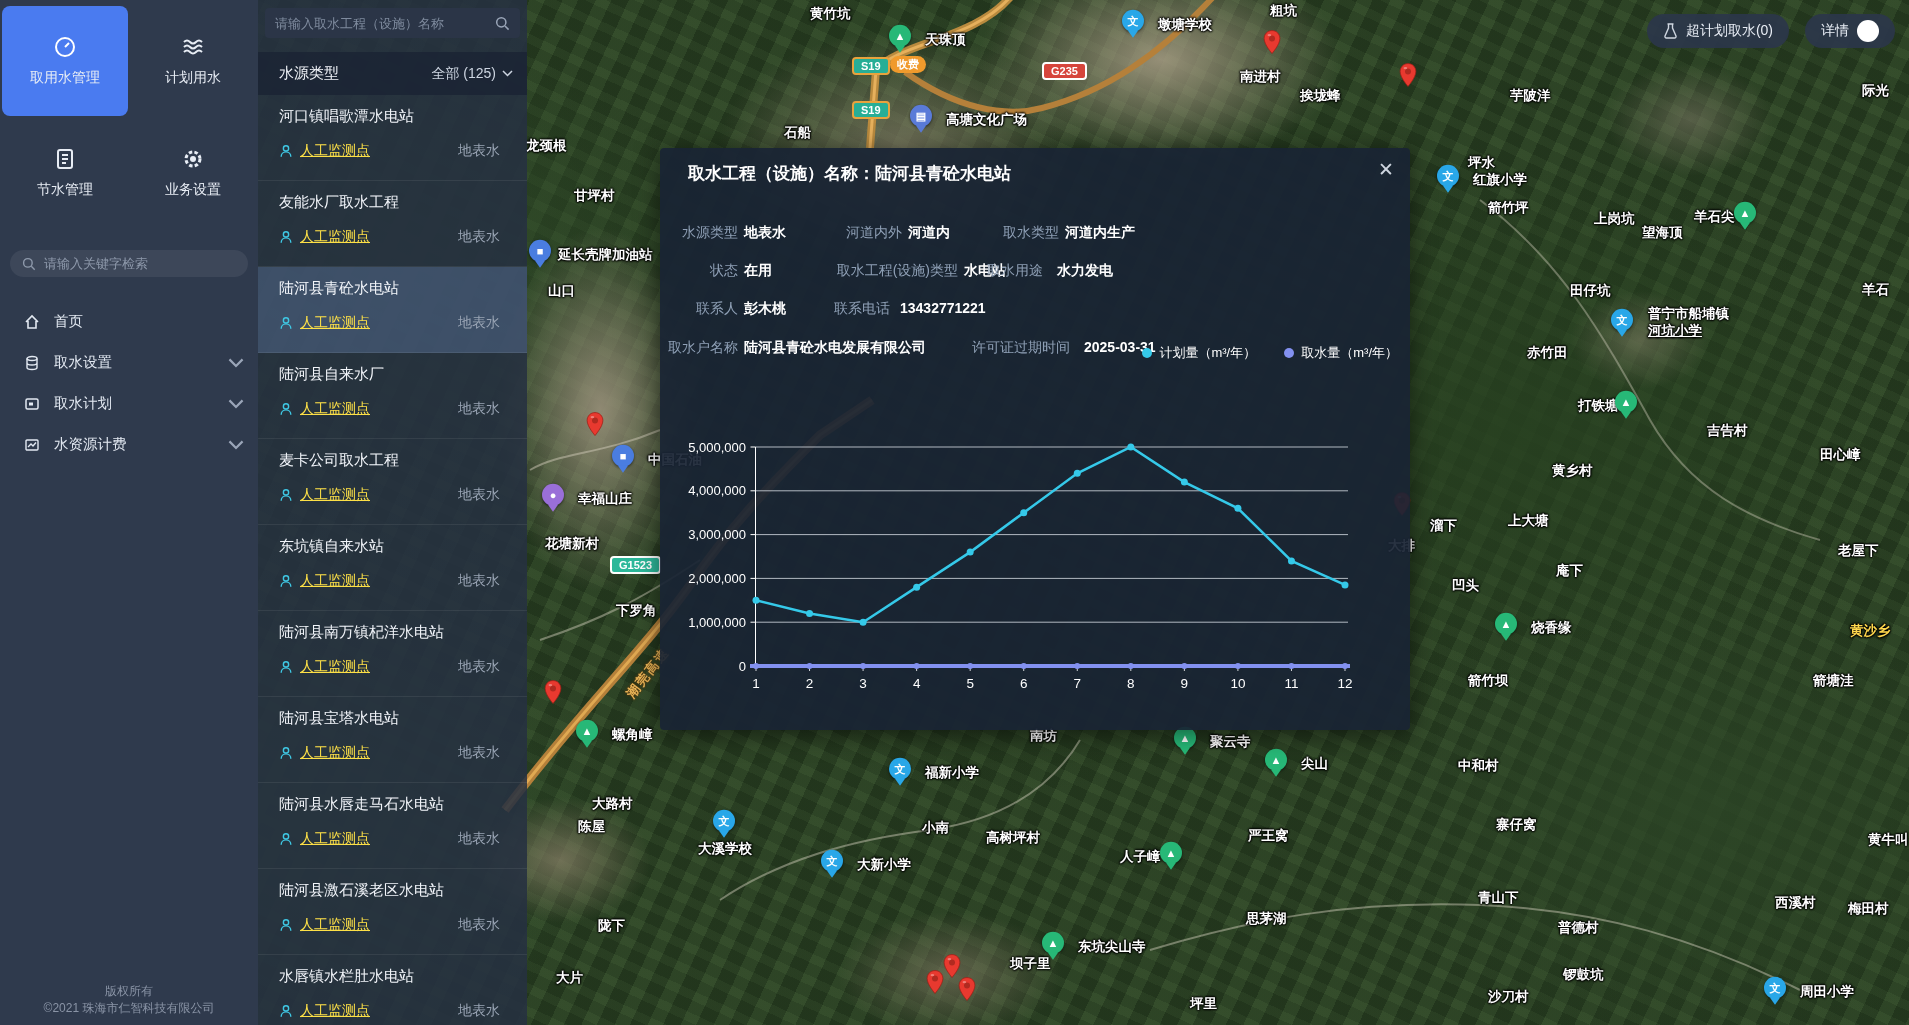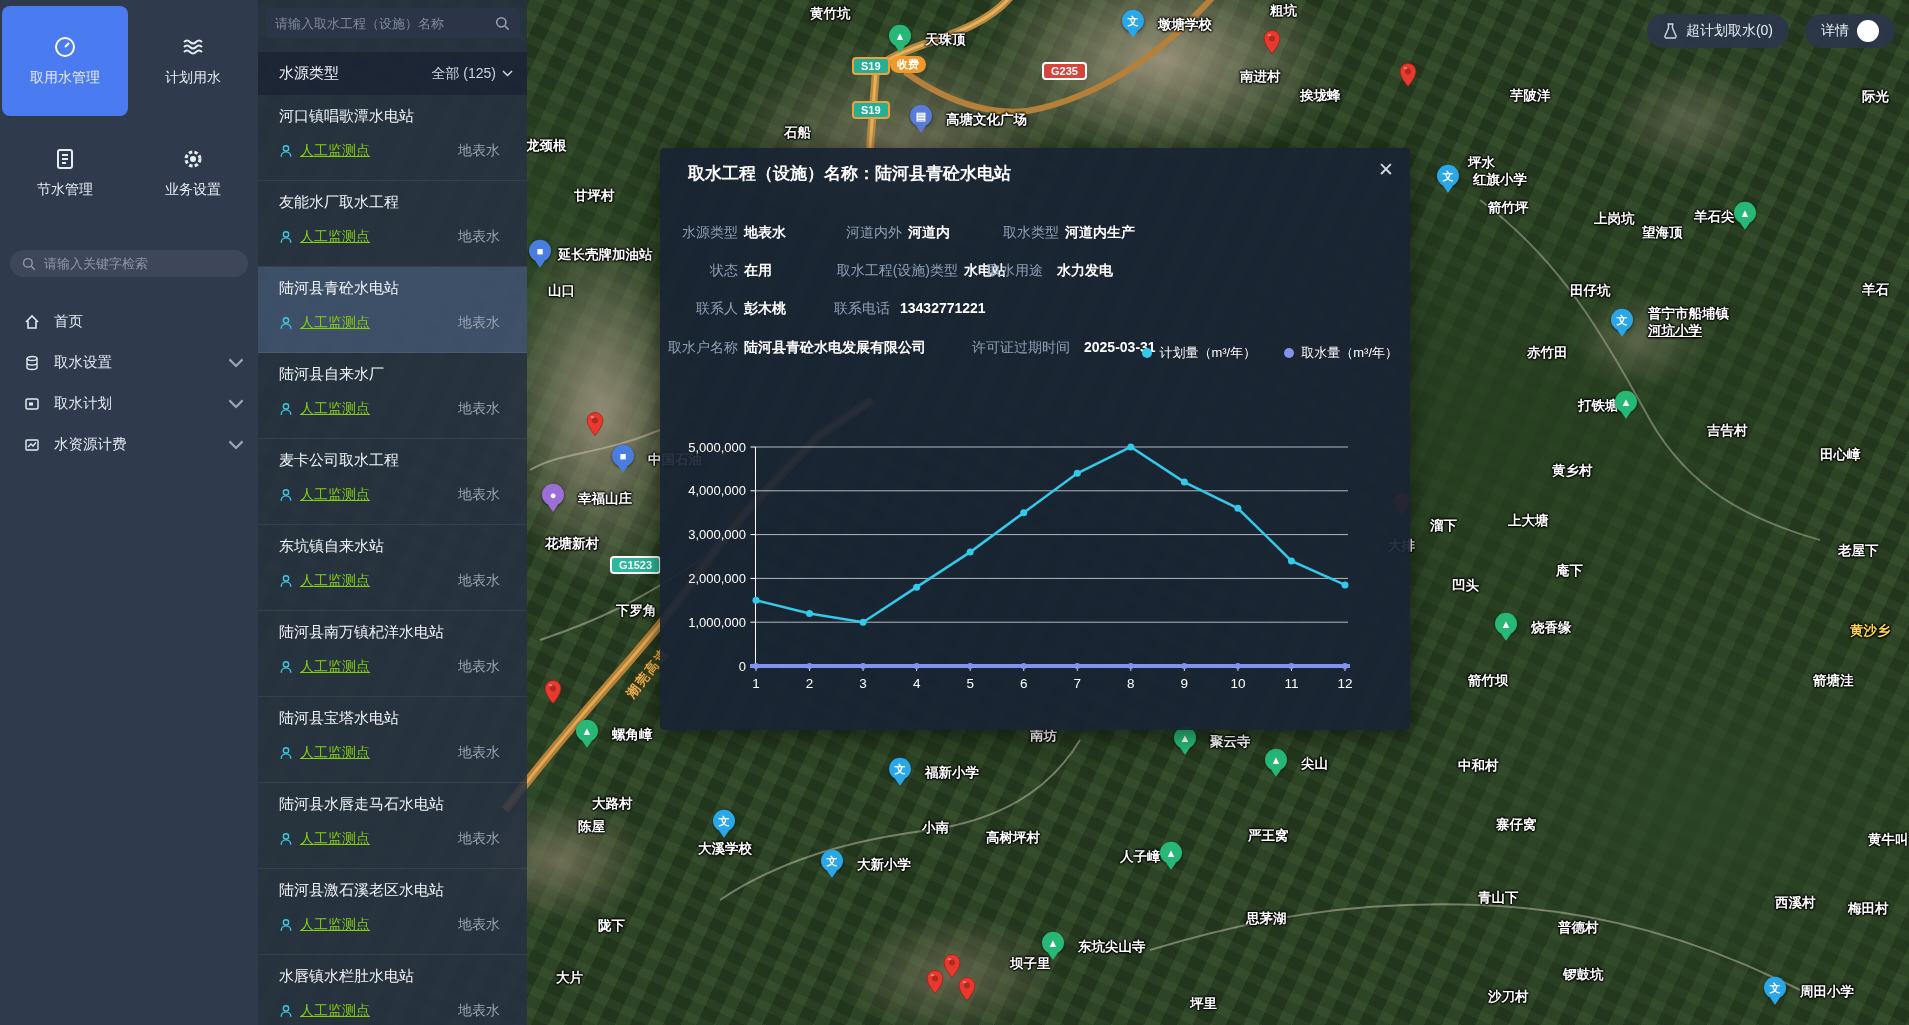--- a/index.html
+++ b/index.html
@@ -79,21 +79,21 @@
     font-family:"Liberation Sans",sans-serif; }
   .pl-search input::placeholder { color:#7f8b9e; }
   .pl-head { position:absolute; left:0; top:52px; width:269px; height:43px; background:rgba(28,37,52,.9);
     display:flex; align-items:center; padding:0 14px 0 21px; color:#f0f3f8; font-size:15px; }
   .pl-head .all { margin-left:auto; color:#cdd5e1; font-size:14px; display:flex; align-items:center; gap:6px; cursor:pointer; }
   .pl-list { position:absolute; left:0; top:95px; width:269px; bottom:0; overflow:hidden; }
   .sitem { height:86px; padding:12px 27px 0 21px; border-bottom:1px solid rgba(255,255,255,.07); cursor:pointer; }
   .sitem.selected { background:rgba(92,115,155,.45); }
   .sitem .nm { color:#f2f5fa; font-size:15px; white-space:nowrap; }
   .sitem .row { margin-top:16px; display:flex; align-items:center; }
-  .sitem .mon { color:#84cc16; font-size:14px; text-decoration:underline; margin-left:7px; cursor:pointer; }
+  .sitem .mon { color:#fde047; font-size:14px; text-decoration:underline; margin-left:7px; cursor:pointer; }
   .sitem .typ { margin-left:auto; color:#9aa5b5; font-size:14px; }
 
   
   .toppills { position:absolute; right:14px; top:14px; z-index:25; display:flex; gap:16px; align-items:center; }
   .pill { height:34px; background:rgba(43,54,74,.92); border-radius:17px; display:flex; align-items:center;
     gap:8px; padding:0 16px; color:#e8edf5; font-size:14px; cursor:pointer; }
   .pill .knob { width:22px; height:22px; background:#fff; border-radius:50%; }
 
   
   .modal { position:absolute; left:660px; top:148px; width:750px; height:582px; z-index:22;
@@ -125,21 +125,21 @@
       <path d="M1150,950 C1250,920 1350,900 1480,905 C1600,910 1700,940 1800,990" fill="none" stroke="#d8d2c0" stroke-width="2" opacity="0.45"></path>
       <path d="M1480,200 C1560,260 1600,330 1650,420 C1690,490 1750,520 1820,540" fill="none" stroke="#d8d2c0" stroke-width="2" opacity="0.4"></path>
       <path d="M530,470 C560,452 600,455 660,430" fill="none" stroke="#cfc9b8" stroke-width="2" opacity="0.5"></path>
     </svg>
     <div id="map-layer">
         <div class="maplabel" style="left: 810px; top: 5px;">黄竹坑</div>
         <div class="maplabel" style="left: 1270px; top: 2px;">粗坑</div>
         <div class="maplabel" style="left: 1240px; top: 68px;">南进村</div>
         <div class="maplabel" style="left: 1300px; top: 87px;">挨垅蜂</div>
         <div class="maplabel" style="left: 1510px; top: 87px;">芋陂洋</div>
-        <div class="maplabel" style="left: 1862px; top: 88px;">际光</div>
+        <div class="maplabel" style="left: 1862px; top: 82px;">际光</div>
         <div class="maplabel" style="left: 1468px; top: 154px;">坪水</div>
         <div class="maplabel" style="left: 784px; top: 124px;">石船</div>
         <div class="maplabel" style="left: 526px; top: 137px;">龙颈根</div>
         <div class="maplabel" style="left: 574px; top: 187px;">甘坪村</div>
         <div class="maplabel" style="left: 548px; top: 282px;">山口</div>
         <div class="maplabel" style="left: 1488px; top: 199px;">箭竹坪</div>
         <div class="maplabel" style="left: 1594px; top: 210px; font-family: Liberation Serif, serif;">上岗坑</div>
         <div class="maplabel" style="left: 1642px; top: 224px;">望海顶</div>
         <div class="maplabel" style="left: 1694px; top: 208px;">羊石尖</div>
         <div class="maplabel" style="left: 1570px; top: 282px;">田仔坑</div>
@@ -605,15 +605,19 @@
             <rect x="2" y="3" width="12" height="10" rx="1" fill="none" stroke="#e3e9f2" stroke-width="1.4"></rect>
             <polyline points="4,10 7,7 9,9 12,5.5" fill="none" stroke="#e3e9f2" stroke-width="1.4"></polyline>
           </svg>
         <span class="lbl">水资源计费</span>
         <svg width="11" height="7" viewBox="0 0 11 7">
             <polyline points="1,1 5.5,5.5 10,1" fill="none" stroke="#9aa5b8" stroke-width="1.5"></polyline>
           </svg>
       </div>
     </div>
 
+    <div class="copyright">
+      <div>版权所有</div>
+      <div>©2021 珠海市仁智科技有限公司</div>
+    </div>
   </div>
 
 </div>
 
 </body></html>

